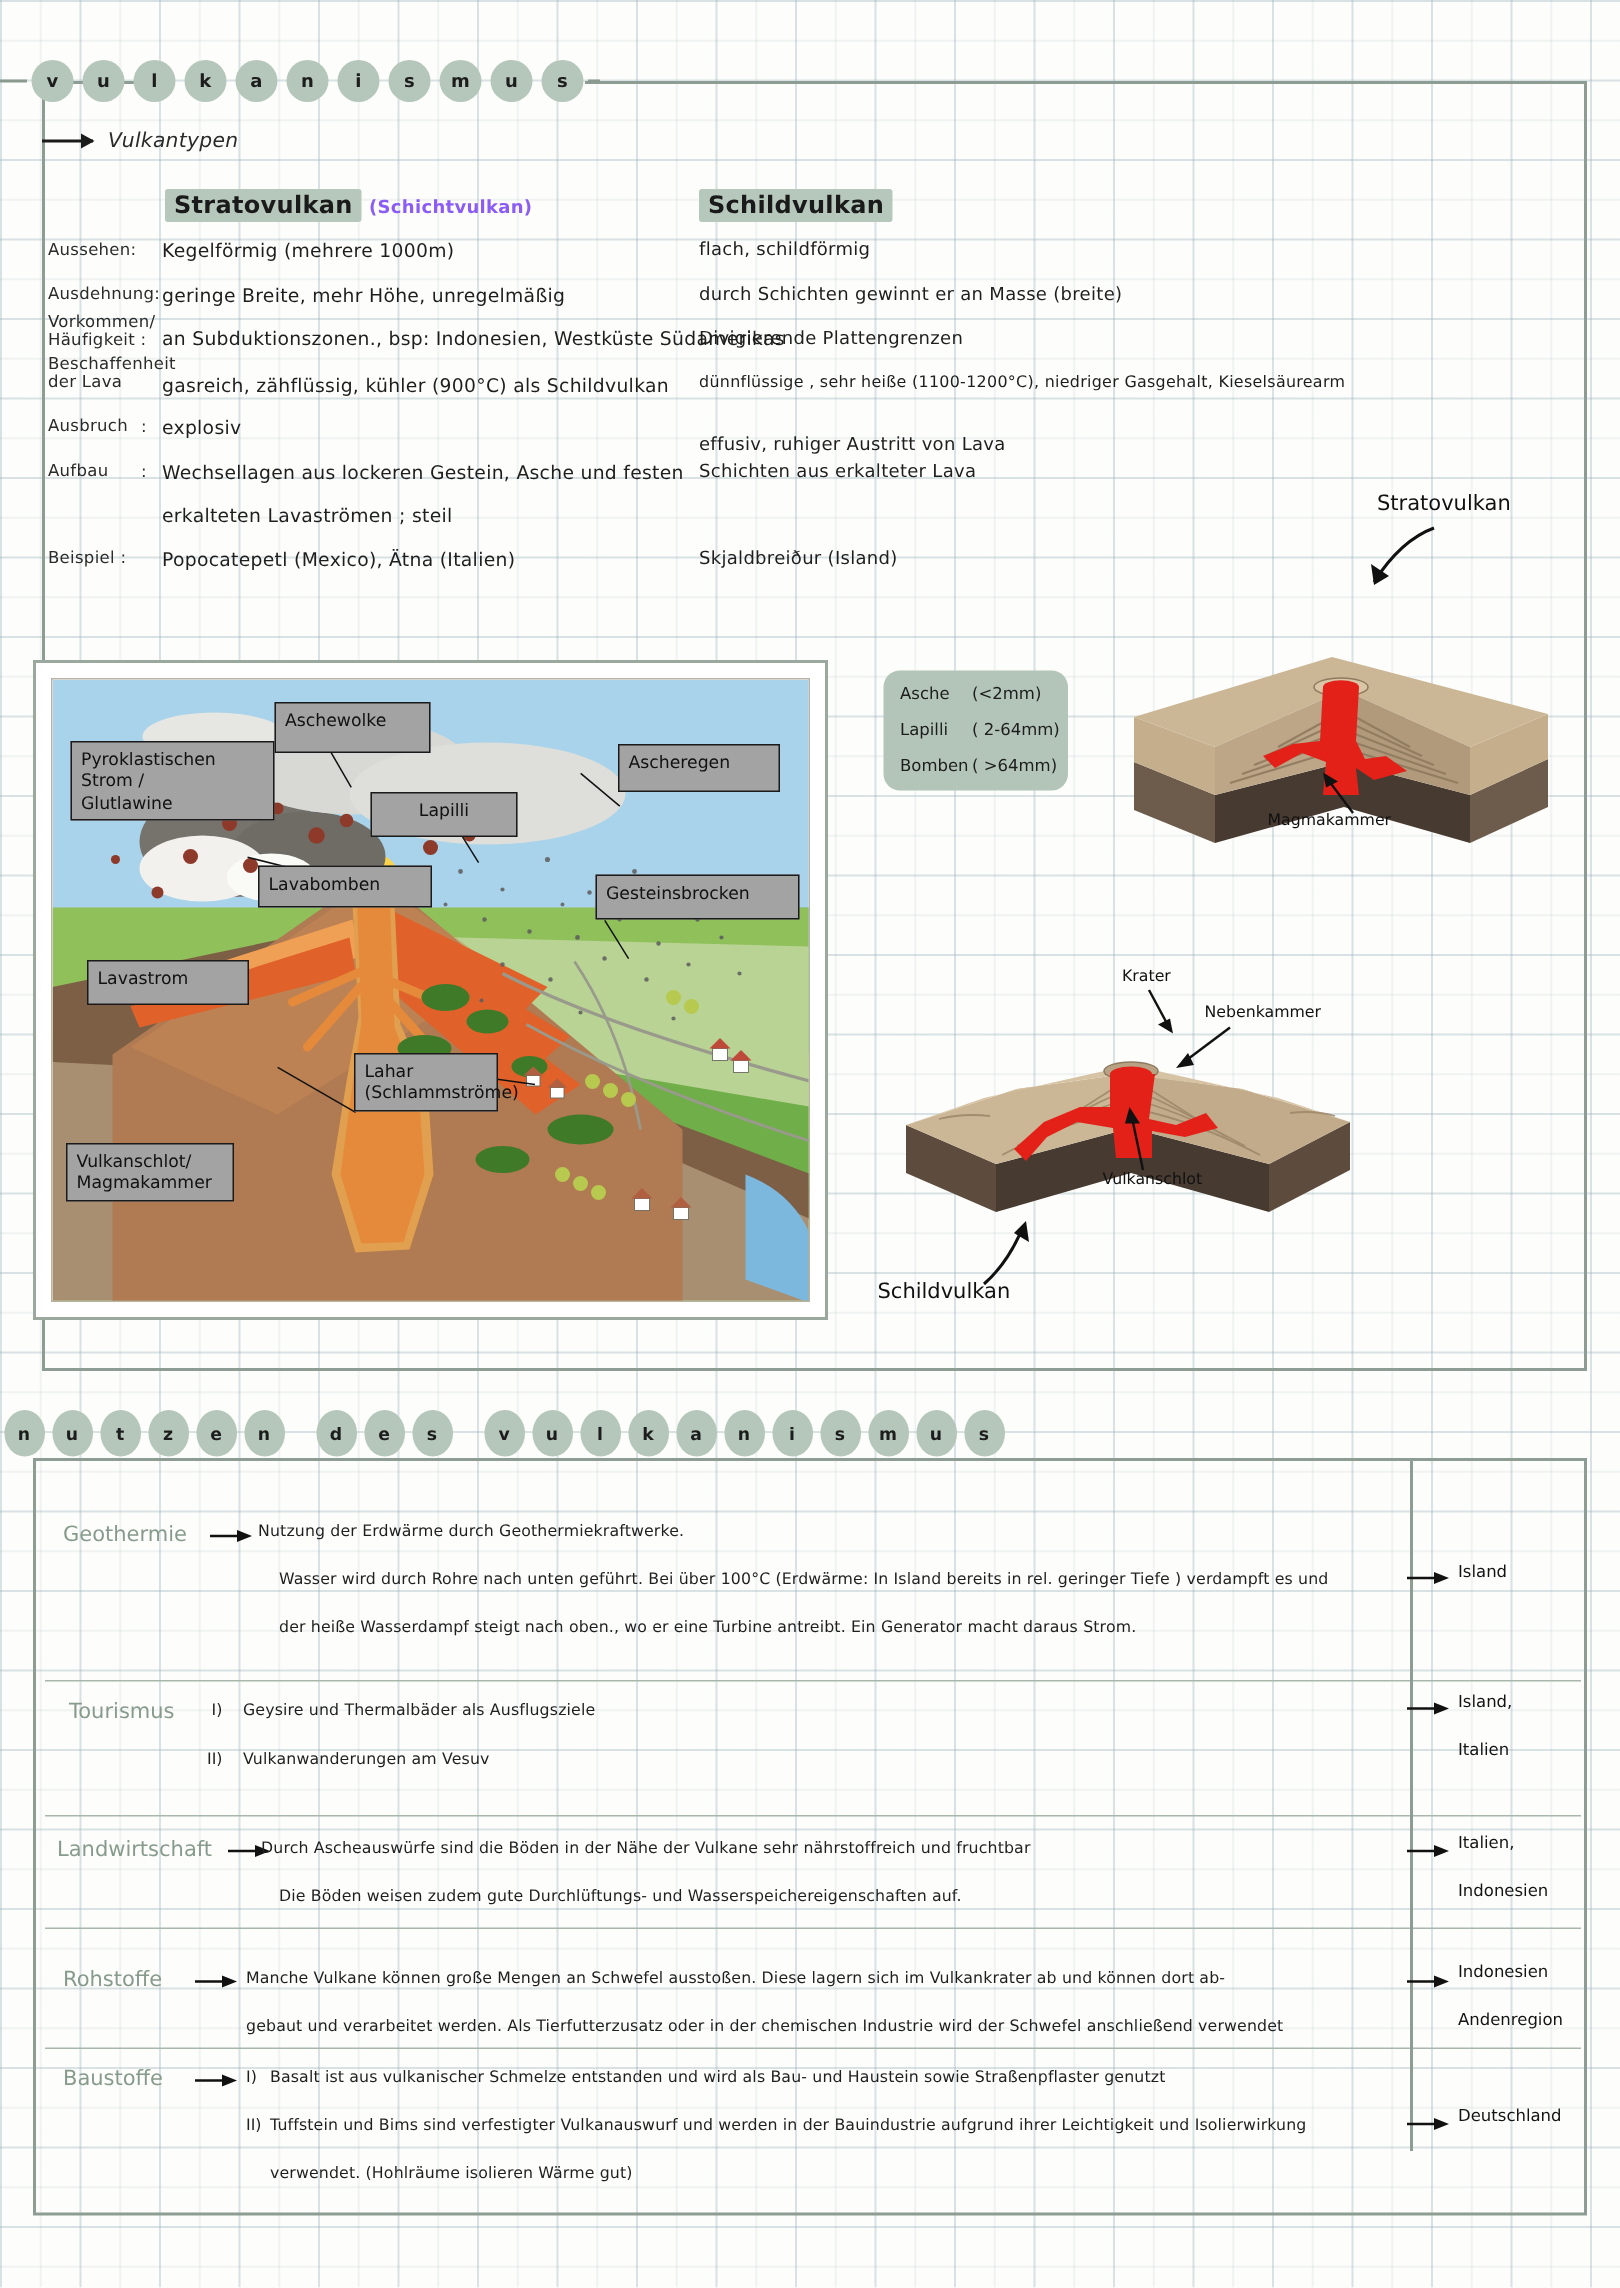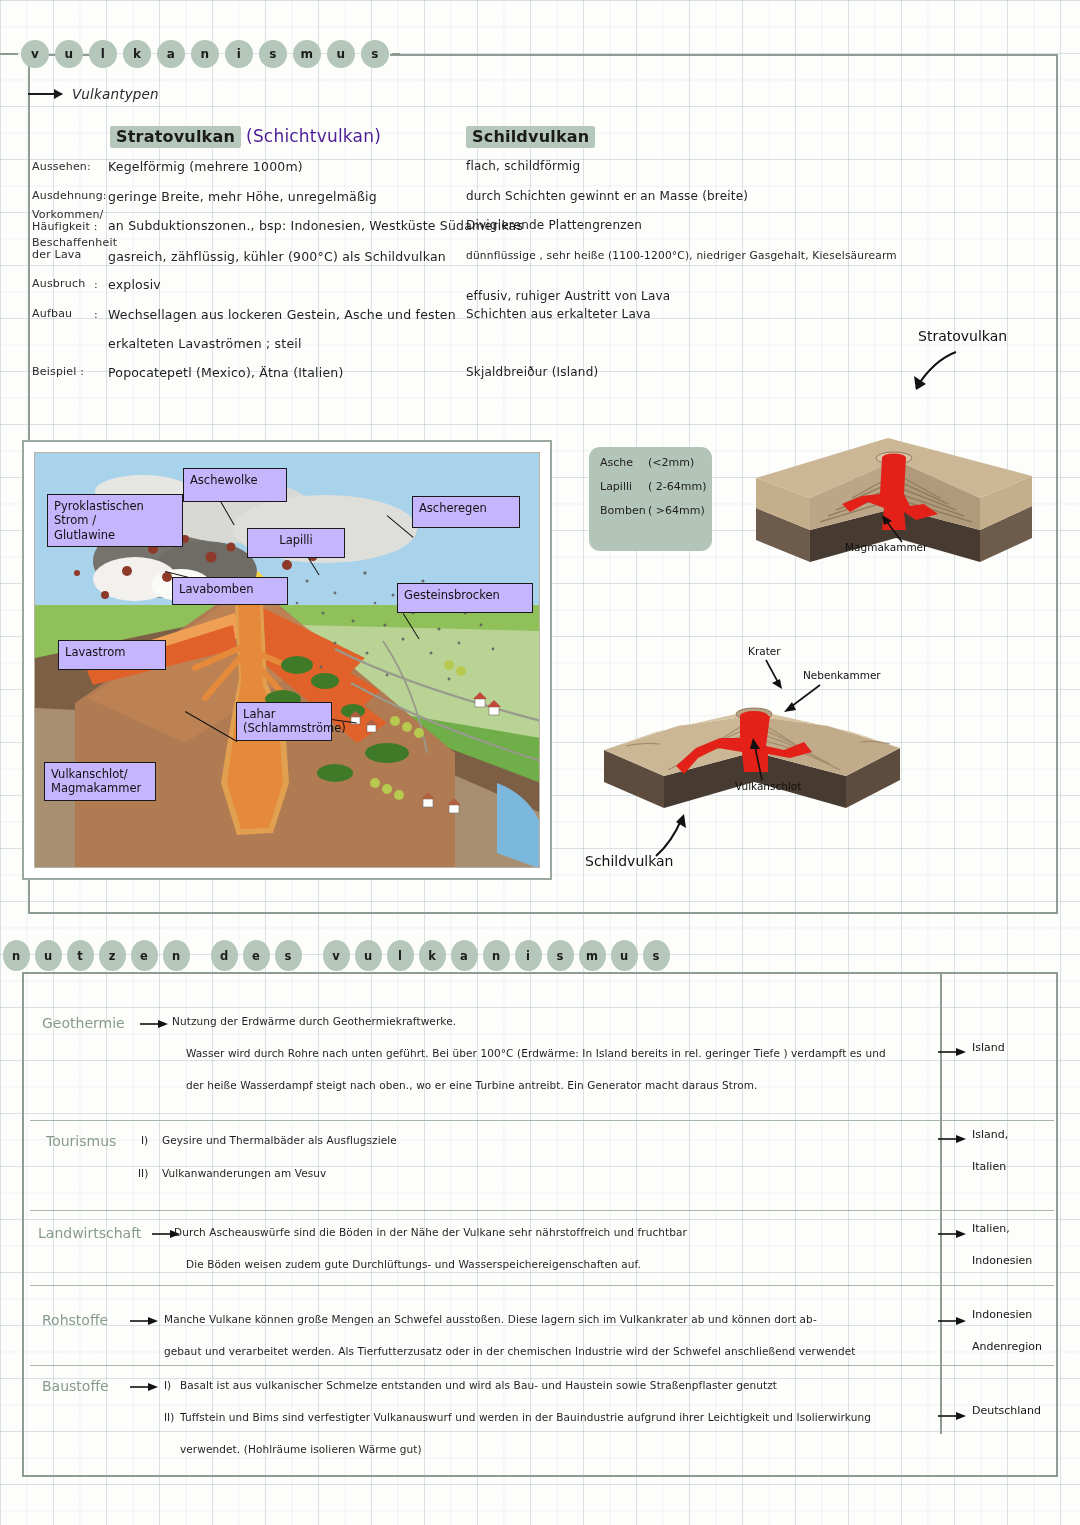--- a/index.html
+++ b/index.html
@@ -60,43 +60,43 @@
   #vulkantypen-label { font-size: 13.5px; color: #2a2a2a; }
 
   
   #table-box { position: absolute; left: 22px; top: 108px; width: 800px; height: 305px; z-index: 2; }
   .hl {
     background: #b6c7bb; padding: 1px 6px 2px 6px; border-radius: 2px;
     font-weight: 700; color: #1a1a1a; display: inline-block;
   }
   #tbl { position: absolute; left: 22px; top: 108px; width: 800px; z-index: 6; }
   .tbl-head { position: absolute; }
-  .tbl-sub { font-size: 17px; color: #4c1d95; margin-left: 5px; font-weight: 400; }
+  .tbl-sub { font-size: 12px; color: #8b5cf6; margin-left: 5px; font-weight: 700; }
 
   .row-label {
     position: absolute; left: 10px; font-size: 11px; color: #2b2b2b; line-height: 1.12;
   }
   .row-colon { position: absolute; font-size: 11px; color: #2b2b2b; }
   .cell-a { position: absolute; left: 86px; font-size: 12.5px; color: #1e1e1e; white-space: nowrap; }
   .cell-b { position: absolute; left: 444px; font-size: 12px; color: #1e1e1e; white-space: nowrap; }
 
   
   #illus-frame { position: absolute; left: 22px; top: 440px; width: 530px; height: 440px; border: 2px solid #9aa89d; background: #fff; z-index: 2; }
   #illus { position: absolute; left: 34px; top: 452px; width: 506px; height: 416px; z-index: 3; overflow: hidden; border: 1px solid #b9b2a4; }
 
   .cap {
-    position: absolute; background: #c4b5fd; border: 1.4px solid #1a1a1a;
+    position: absolute; background: #a3a3a3; border: 1.4px solid #1a1a1a;
     font-size: 11.5px; color: #111; padding: 4px 6px; line-height: 1.25;
     z-index: 30; font-family: "DejaVu Sans", sans-serif;
   }
   .leader { position: absolute; background: #111; height: 1.4px; transform-origin: left center; z-index: 29; }
 
   
   #legend {
-    position: absolute; left: 589px; top: 447px; width: 123px; height: 104px;
+    position: absolute; left: 589px; top: 447px; width: 123px; height: 80px;
     background: #b3c5b8; border-radius: 11px; z-index: 5;
     padding: 9px 0 5px 11px;
   }
   .leg-row { display: flex; margin-bottom: 11px; font-size: 11px; color: #1d1d1d; }
   .leg-name { width: 48px; }
 
   
   .xs-label { position: absolute; font-size: 14px; color: #111; z-index: 12; white-space: nowrap; }
   .xs-small { position: absolute; font-size: 10.5px; color: #111; z-index: 12; white-space: nowrap; }
 

